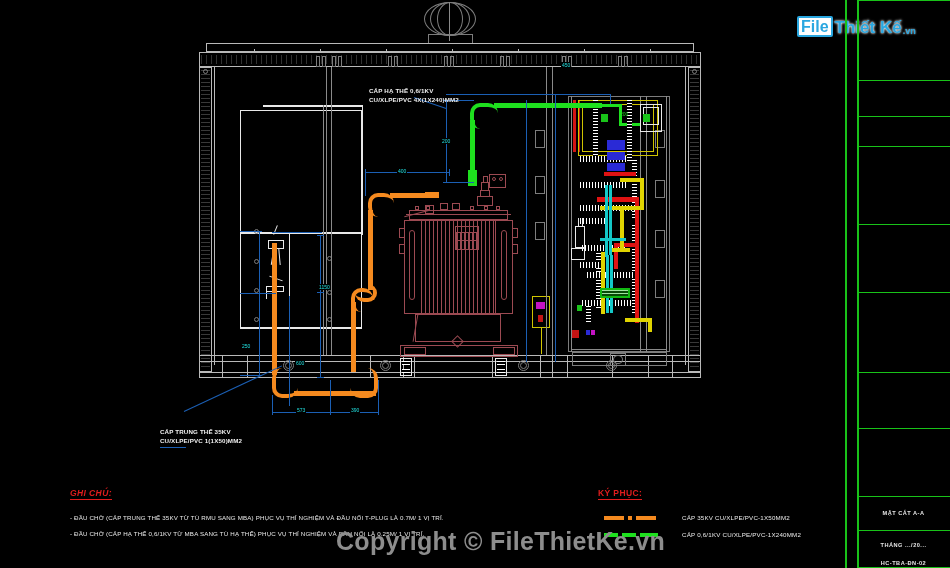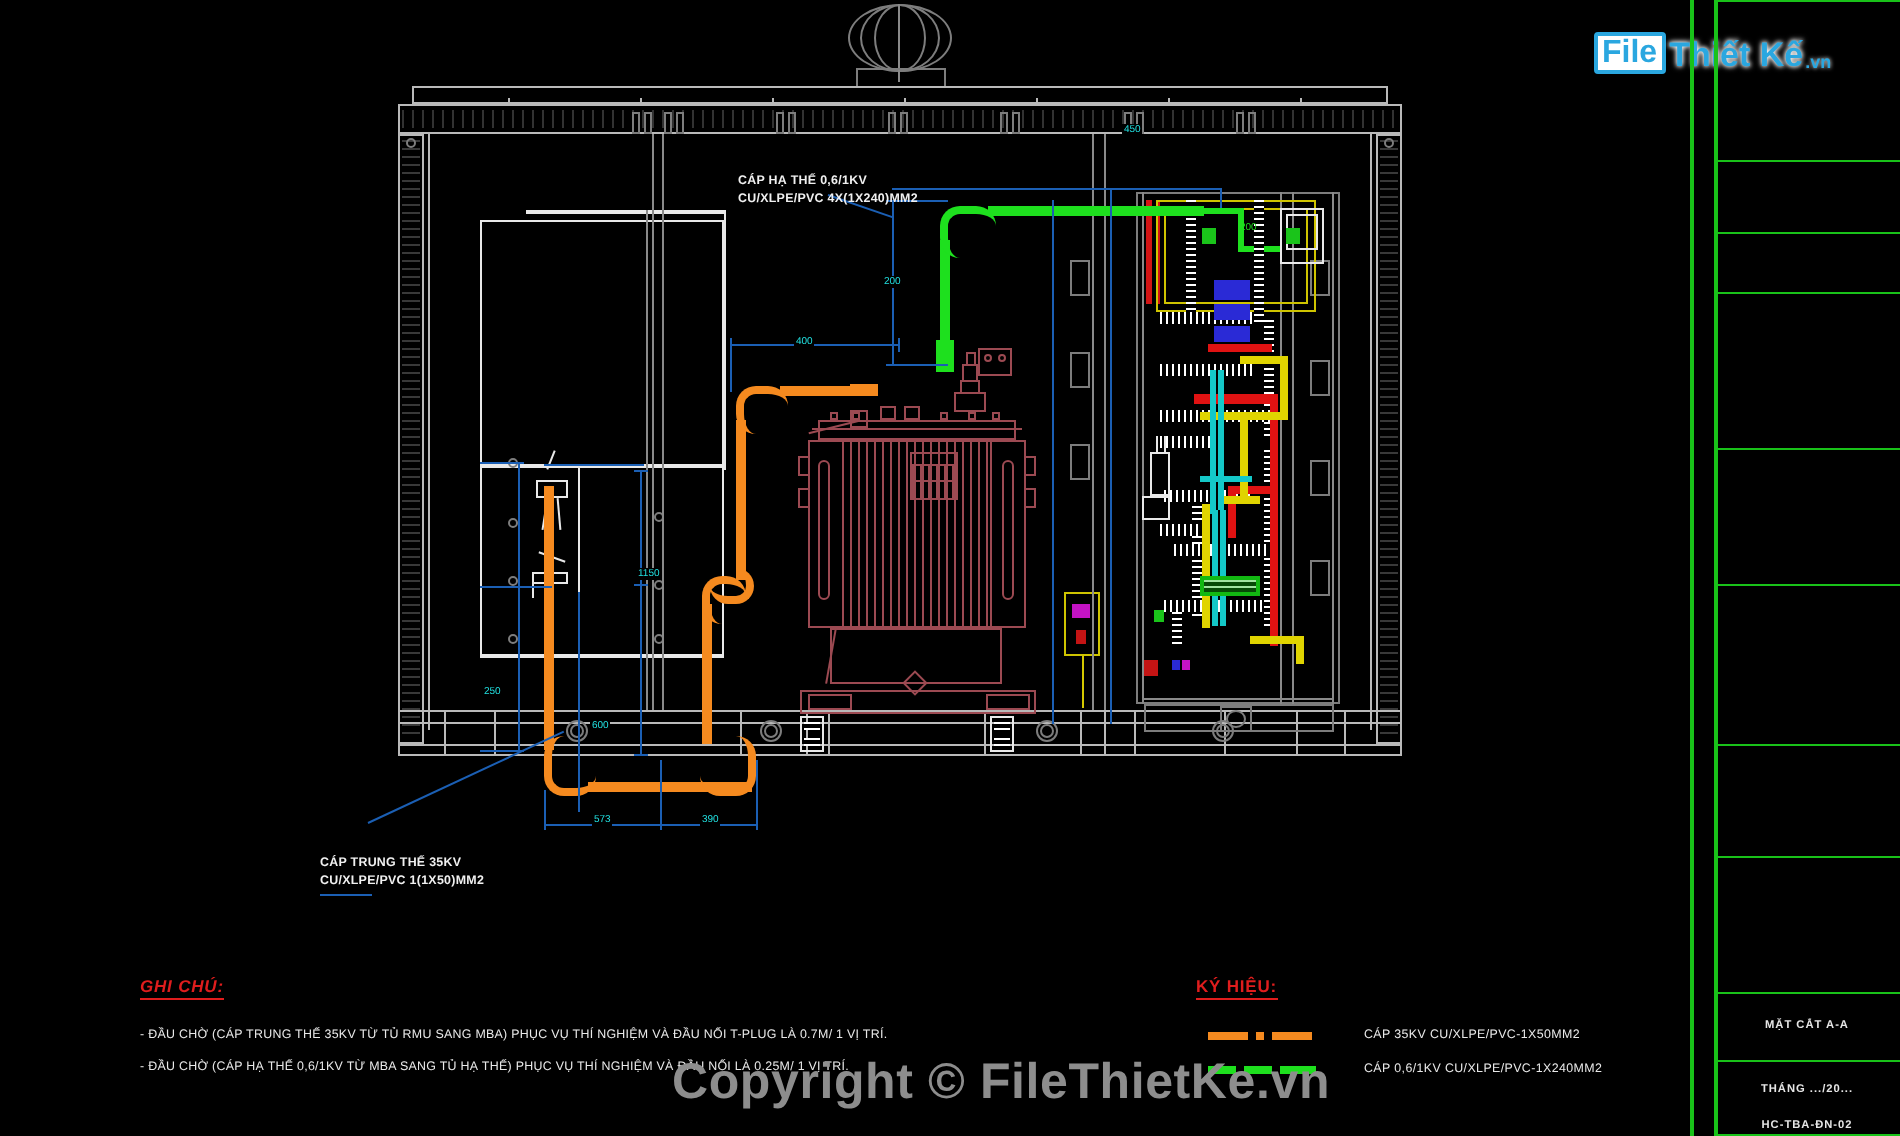--- a/index.html
+++ b/index.html
@@ -453,21 +453,21 @@
   <div class="t cadlbl" style="left:160px;top:429px;">CÁP TRUNG THẾ 35KV</div>
   <div class="t cadlbl" style="left:160px;top:438px;">CU/XLPE/PVC 1(1X50)MM2</div>
 
   <div>
     <div class="t note-title" style="left:70px;top:489px;font-style:italic;">GHI CHÚ:</div>
     <div class="t note-line" style="left:70px;top:515px;">- ĐẦU CHỜ (CÁP TRUNG THẾ 35KV TỪ TỦ RMU SANG MBA) PHỤC VỤ THÍ NGHIỆM VÀ ĐẦU NỐI T-PLUG LÀ  0.7M/ 1 VỊ TRÍ.</div>
     <div class="t note-line" style="left:70px;top:531px;">- ĐẦU CHỜ (CÁP HẠ THẾ 0,6/1KV TỪ MBA SANG TỦ HẠ THẾ) PHỤC VỤ THÍ NGHIỆM VÀ ĐẦU NỐI LÀ  0.25M/ 1 VỊ TRÍ.</div>
   </div>
 
   <div>
-    <div class="t note-title" style="left:598px;top:489px;">KÝ HIỆU:</div>
+    <div class="t note-title" style="left:598px;top:489px;">KÝ PHỤC:</div>
 
     <div>
       <div class="abs" style="left:604px;top:516px;width:20px;height:4px;background:#f58a1f;"></div>
       <div class="abs" style="left:628px;top:516px;width:4px;height:4px;background:#f58a1f;"></div>
       <div class="abs" style="left:636px;top:516px;width:20px;height:4px;background:#f58a1f;"></div>
       <div class="t leg-lbl" style="left:682px;top:515px;">CÁP 35KV CU/XLPE/PVC-1X50MM2</div>
     </div>
 
     <div>
       <div class="abs" style="left:604px;top:533px;width:14px;height:4px;background:#1ee01e;"></div>

